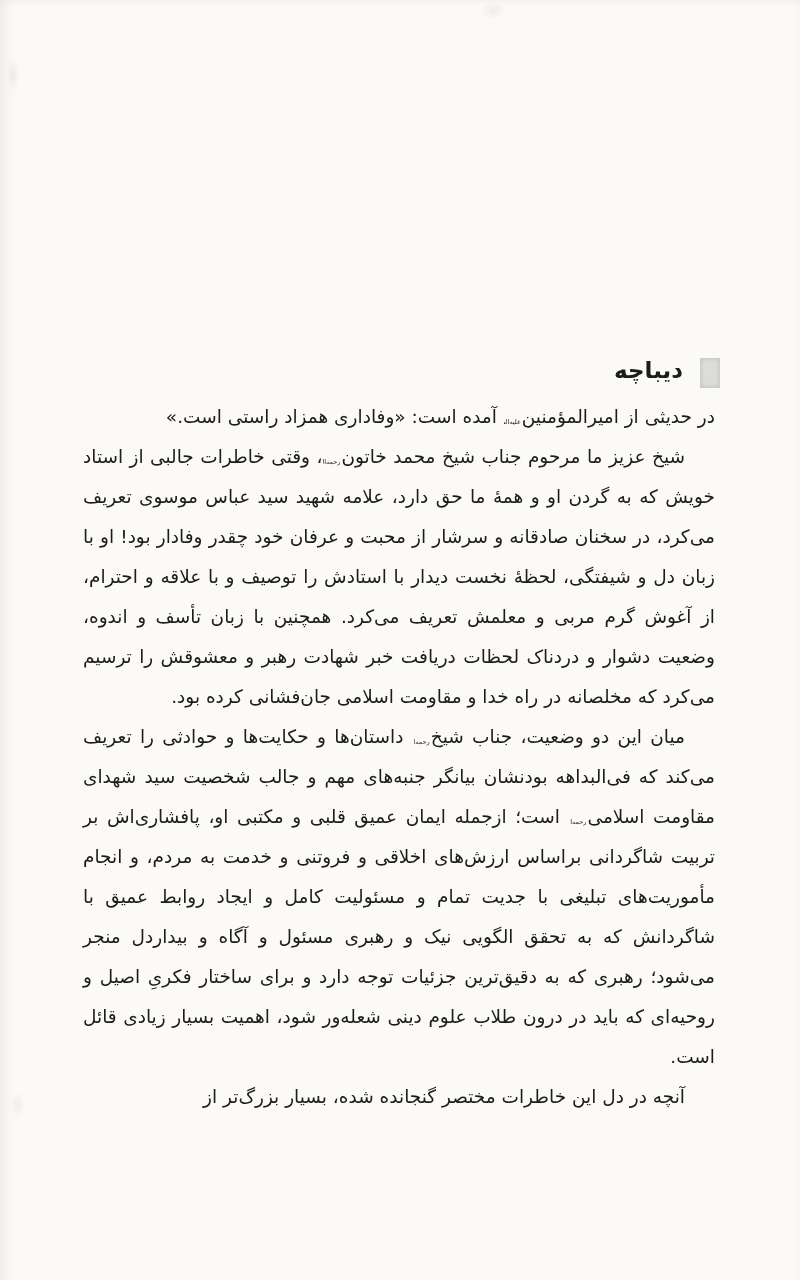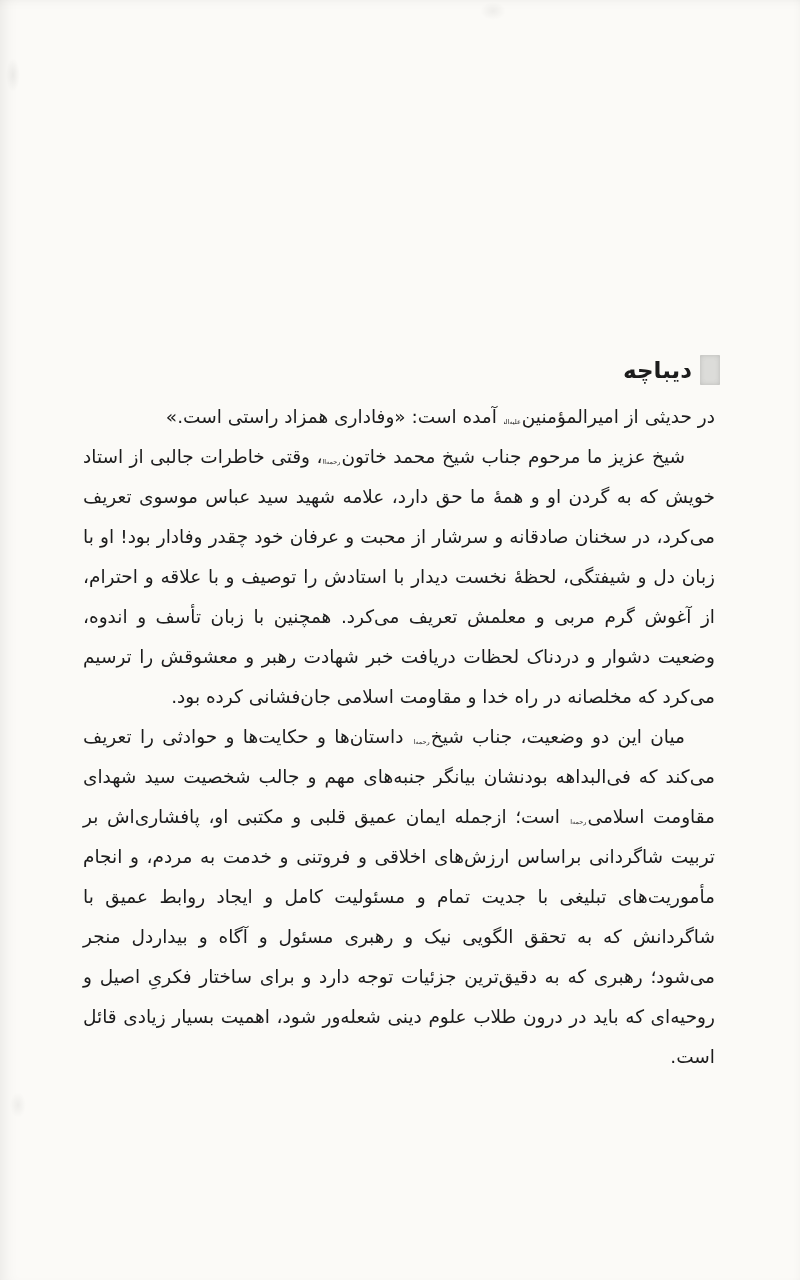--- a/index.html
+++ b/index.html
@@ -30,22 +30,22 @@
   }
   .smudge-1 { top: 58px;  left: 6px;   width: 14px; height: 34px; background: radial-gradient(closest-side, rgba(0,0,0,0.06), rgba(0,0,0,0)); }
   .smudge-2 { top: 2px;   left: 480px; width: 26px; height: 18px; background: radial-gradient(closest-side, rgba(0,0,0,0.05), rgba(0,0,0,0)); }
   .smudge-3 { top: 1092px;left: 10px;  width: 16px; height: 26px; background: radial-gradient(closest-side, rgba(0,0,0,0.05), rgba(0,0,0,0)); }
 
   .heading-row {
     position: absolute;
     top: 352px;
     right: 80px;
     display: flex;
-    align-items: center;
-    gap: 8px;
+    align-items: flex-end;
+    gap: 17px;
   }
   .heading-square {
     width: 20px;
     height: 30px;
     background: var(--bullet, #dcdcd9);
     box-shadow: inset 0 0 5px rgba(160,160,158,0.55);
     border-radius: 1px;
   }
   .heading {
     margin: 0;
@@ -92,14 +92,15 @@
 
   <div class="heading-row">
     <span class="heading-square"></span>
     <h1 class="heading">دیباچه</h1>
   </div>
 
   <div class="body-text">
       <p class="para">در حدیثی از امیرالمؤمنین<span class="honorific">علیه‌السلام</span> آمده است: «وفاداری همزاد راستی است.»</p>
       <p class="para indent">شیخ عزیز ما مرحوم جناب شیخ محمد خاتون<span class="honorific">رحمه‌الله</span>، وقتی خاطرات جالبی از استاد خویش که به گردن او و همهٔ ما حق دارد، علامه شهید سید عباس موسوی تعریف می‌کرد، در سخنان صادقانه و سرشار از محبت و عرفان خود چقدر وفادار بود! او با زبان دل و شیفتگی، لحظهٔ نخست دیدار با استادش را توصیف و با علاقه و احترام، از آغوش گرم مربی و معلمش تعریف می‌کرد. همچنین با زبان تأسف و اندوه، وضعیت دشوار و دردناک لحظات دریافت خبر شهادت رهبر و معشوقش را ترسیم می‌کرد که مخلصانه در راه خدا و مقاومت اسلامی جان‌فشانی کرده بود.</p>
       <p class="para indent">میان این دو وضعیت، جناب شیخ<span class="honorific">رحمه‌الله</span> داستان‌ها و حکایت‌ها و حوادثی را تعریف می‌کند که فی‌البداهه بودنشان بیانگر جنبه‌های مهم و جالب شخصیت سید شهدای مقاومت اسلامی<span class="honorific">رحمه‌الله</span> است؛ ازجمله ایمان عمیق قلبی و مکتبی او، پافشاری‌اش بر تربیت شاگردانی براساس ارزش‌های اخلاقی و فروتنی و خدمت به مردم، و انجام مأموریت‌های تبلیغی با جدیت تمام و مسئولیت کامل و ایجاد روابط عمیق با شاگردانش که به تحقق الگویی نیک و رهبری مسئول و آگاه و بیداردل منجر می‌شود؛ رهبری که به دقیق‌ترین جزئیات توجه دارد و برای ساختار فکریِ اصیل و روحیه‌ای که باید در درون طلاب علوم دینی شعله‌ور شود، اهمیت بسیار زیادی قائل است.</p>
+      <p class="para indent">آنچه در دل این خاطرات مختصر گنجانده شده، بسیار بزرگ‌تر از</p>
     </div>
 </div>
 
 </body></html>

